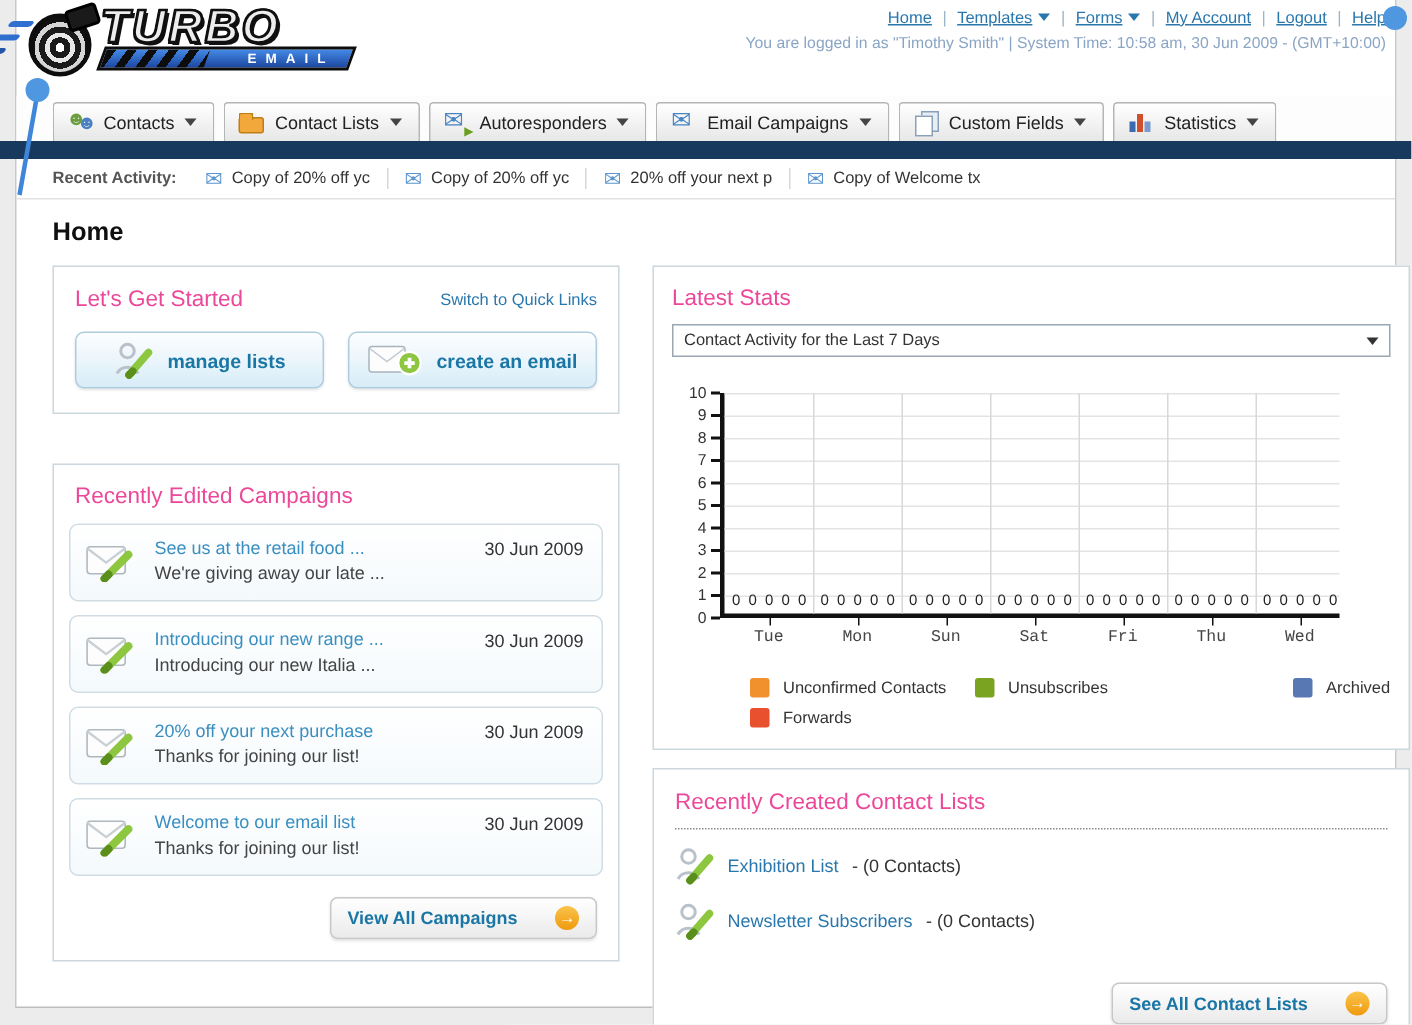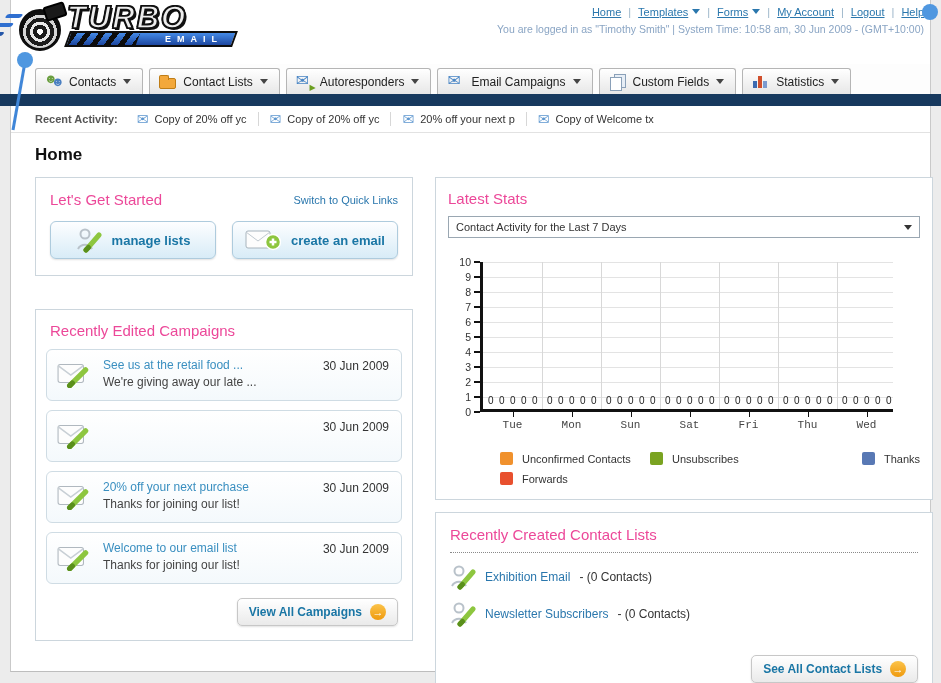--- a/index.html
+++ b/index.html
@@ -99,21 +99,21 @@
   .show-label { font-size:10px; font-weight:bold; color:#333; }
   .filter { color:#2a77ad; cursor:pointer; }
   .filter.active { background:#fff; border-radius:2px; padding:2px 8px; color:#20648f; }
   .card { margin:9px 10px 0; border:1px solid #cfdce4; border-radius:6px; background:linear-gradient(#ffffff,#f4f9fc);
     padding:8px 10px; display:flex; align-items:flex-start; position:relative; min-height:52px; }
   .card-icon { flex:none; margin-right:10px; margin-top:2px; }
   .card-title { display:block; font-size:12px; color:#3a8fc0; text-decoration:none; cursor:pointer; }
   .card-sub { font-size:12px; color:#444; margin-top:3px; }
   .card-date { position:absolute; right:12px; top:9px; font-size:12px; color:#333; }
   .view-all-row { margin:14px 14px 0; display:flex; justify-content:flex-end; }
-  .pill-btn { display:inline-flex; align-items:center; gap:8px; padding:5px 11px; border:1px solid #c7c7c7; border-radius:5px;
+  .pill-btn { display:inline-flex; align-items:center; gap:25px; padding:5px 11px; border:1px solid #c7c7c7; border-radius:5px;
     background:linear-gradient(#ffffff,#eaeaea); box-shadow:0 1px 2px rgba(0,0,0,.12);
     font-size:12px; font-weight:bold; color:#1a76a5; cursor:pointer; }
   .arrow-circle { width:16px; height:16px; border-radius:50%; background:linear-gradient(#fbc34a,#ef9a0e);
     color:#fff; font-size:11px; font-weight:bold; display:inline-flex; align-items:center; justify-content:center; line-height:16px; }
 
   
   .stats { padding:12px 12px 12px; }
   .stats .panel-title { margin-bottom:9px; }
   .fake-select { border:1px solid #9aa7b2; height:22px; display:flex; align-items:center; justify-content:space-between;
     padding:0 7px; font-size:11px; color:#333; background:#fff; cursor:pointer; }
@@ -330,20 +330,24 @@
               <span class="card-date">30 Jun 2009</span>
             </div>
 
             <div class="card">
               <svg class="card-icon" width="36" height="28" viewBox="0 0 34 26">
                 <rect x="1" y="4" width="24" height="17" rx="2" fill="#fdfdfd" stroke="#b0b8bf"></rect>
                 <path d="M1 5 L13 14 L25 5" fill="none" stroke="#c8cfd5" stroke-width="1.5"></path>
                 <line x1="12" y1="24" x2="27" y2="9" stroke="#8dc63f" stroke-width="5" stroke-linecap="round"></line>
                 <line x1="12" y1="24" x2="14.5" y2="21.5" stroke="#5a8f1c" stroke-width="5" stroke-linecap="round"></line>
               </svg>
+              <div class="card-text">
+                <a class="card-title">Introducing our new range ...</a>
+                <div class="card-sub">Introducing our new Italia ...</div>
+              </div>
               <span class="card-date">30 Jun 2009</span>
             </div>
 
             <div class="card">
               <svg class="card-icon" width="36" height="28" viewBox="0 0 34 26">
                 <rect x="1" y="4" width="24" height="17" rx="2" fill="#fdfdfd" stroke="#b0b8bf"></rect>
                 <path d="M1 5 L13 14 L25 5" fill="none" stroke="#c8cfd5" stroke-width="1.5"></path>
                 <line x1="12" y1="24" x2="27" y2="9" stroke="#8dc63f" stroke-width="5" stroke-linecap="round"></line>
                 <line x1="12" y1="24" x2="14.5" y2="21.5" stroke="#5a8f1c" stroke-width="5" stroke-linecap="round"></line>
               </svg>
@@ -492,42 +496,42 @@
               </div>
 
 
               <div class="legend-item">
                 <span class="swatch" style="background: rgb(122, 163, 33);"></span>
                 <span>Unsubscribes</span>
               </div>
 
               <div class="legend-item">
                 <span class="swatch" style="background: rgb(88, 120, 180);"></span>
-                <span>Thanks</span>
+                <span>Archived</span>
               </div>
 
               <div class="legend-item">
                 <span class="swatch" style="background: rgb(232, 80, 46);"></span>
                 <span>Forwards</span>
               </div>
 
           </div>
         </div>
 
         <div class="panel clists">
           <div class="panel-title">Recently Created Contact Lists</div>
 
             <div class="clist-item">
               <svg width="26" height="26" viewBox="0 0 26 26">
                 <circle cx="9" cy="7" r="4.5" fill="none" stroke="#b9c2ca" stroke-width="2"></circle>
                 <path d="M2 22 a8 8 0 0 1 14 0" fill="none" stroke="#b9c2ca" stroke-width="2"></path>
                 <line x1="10" y1="23" x2="23" y2="8" stroke="#8dc63f" stroke-width="5" stroke-linecap="round"></line>
                 <line x1="10" y1="23" x2="12.5" y2="20.5" stroke="#5a8f1c" stroke-width="5" stroke-linecap="round"></line>
               </svg>
-              <a class="clist-link">Exhibition Email</a>
+              <a class="clist-link">Exhibition List</a>
               <span class="clist-count">- (0 Contacts)</span>
             </div>
 
             <div class="clist-item">
               <svg width="26" height="26" viewBox="0 0 26 26">
                 <circle cx="9" cy="7" r="4.5" fill="none" stroke="#b9c2ca" stroke-width="2"></circle>
                 <path d="M2 22 a8 8 0 0 1 14 0" fill="none" stroke="#b9c2ca" stroke-width="2"></path>
                 <line x1="10" y1="23" x2="23" y2="8" stroke="#8dc63f" stroke-width="5" stroke-linecap="round"></line>
                 <line x1="10" y1="23" x2="12.5" y2="20.5" stroke="#5a8f1c" stroke-width="5" stroke-linecap="round"></line>
               </svg>

